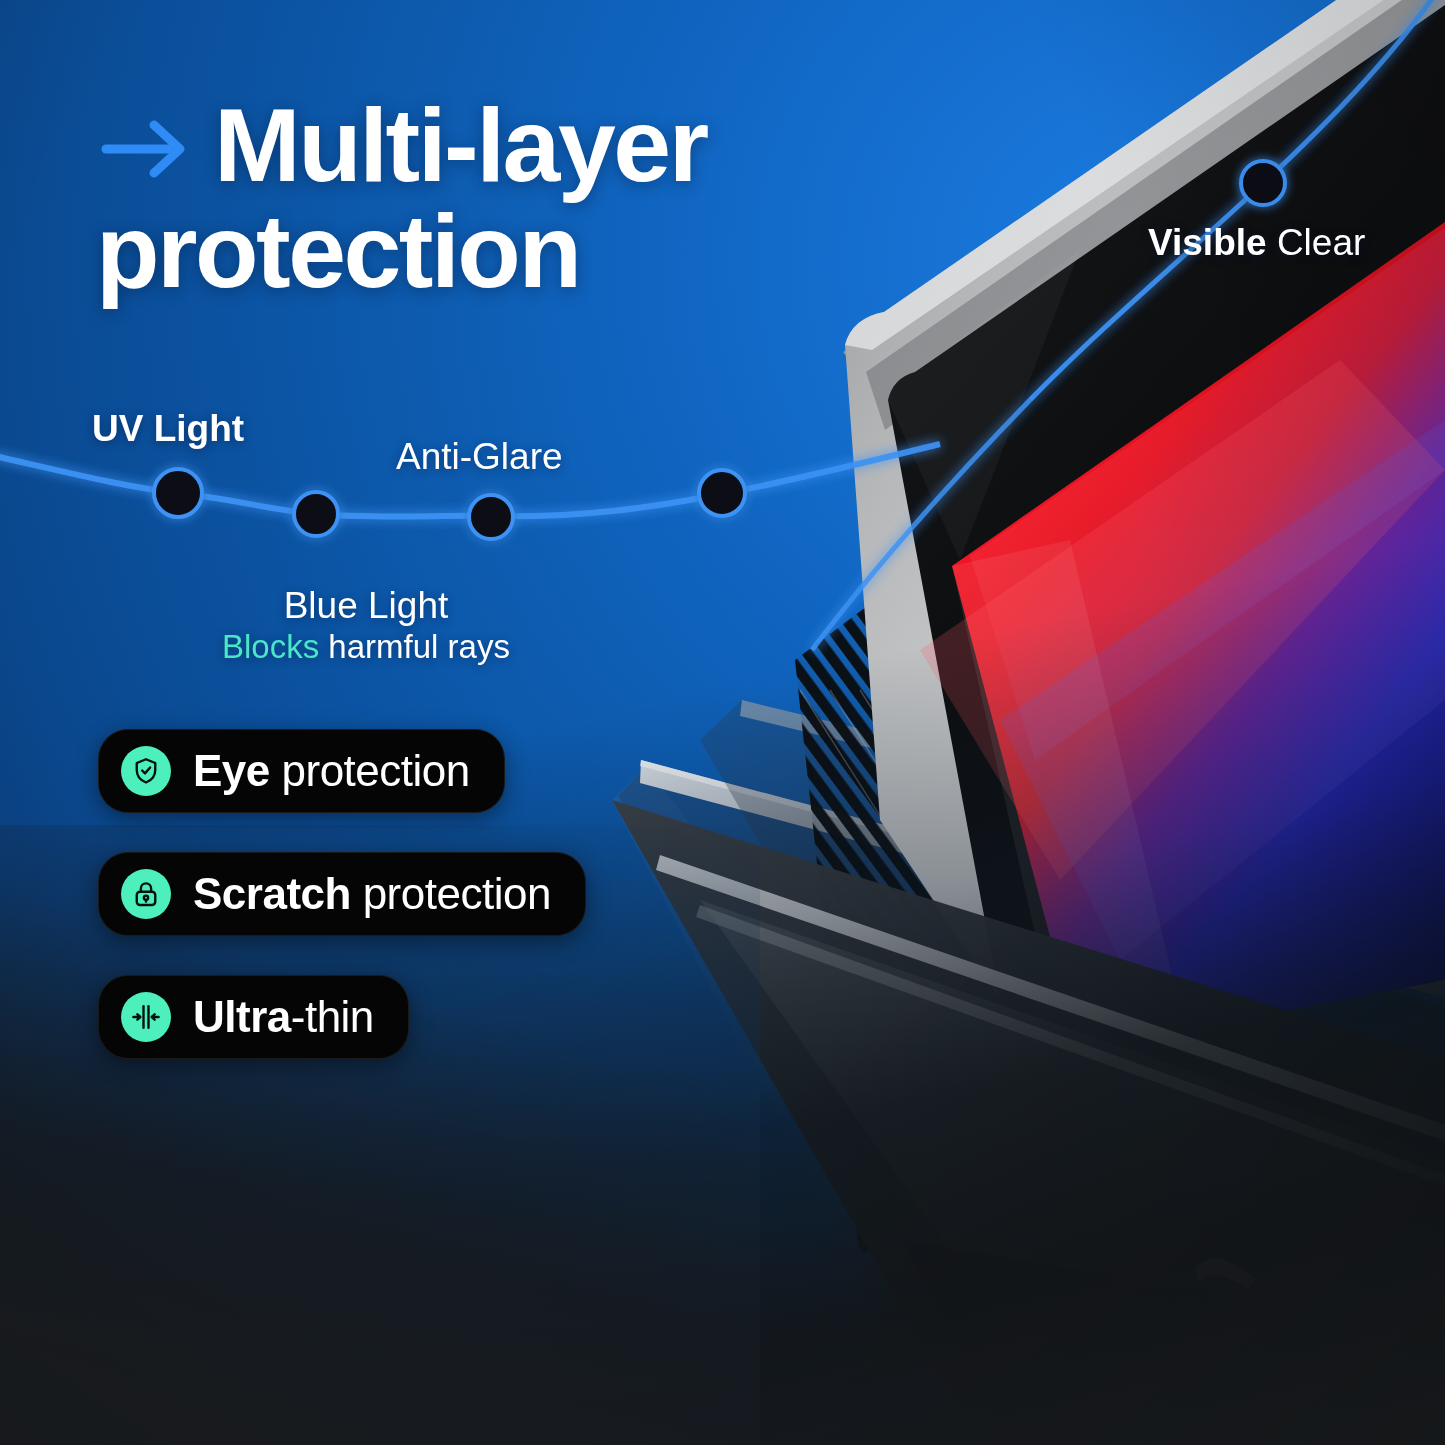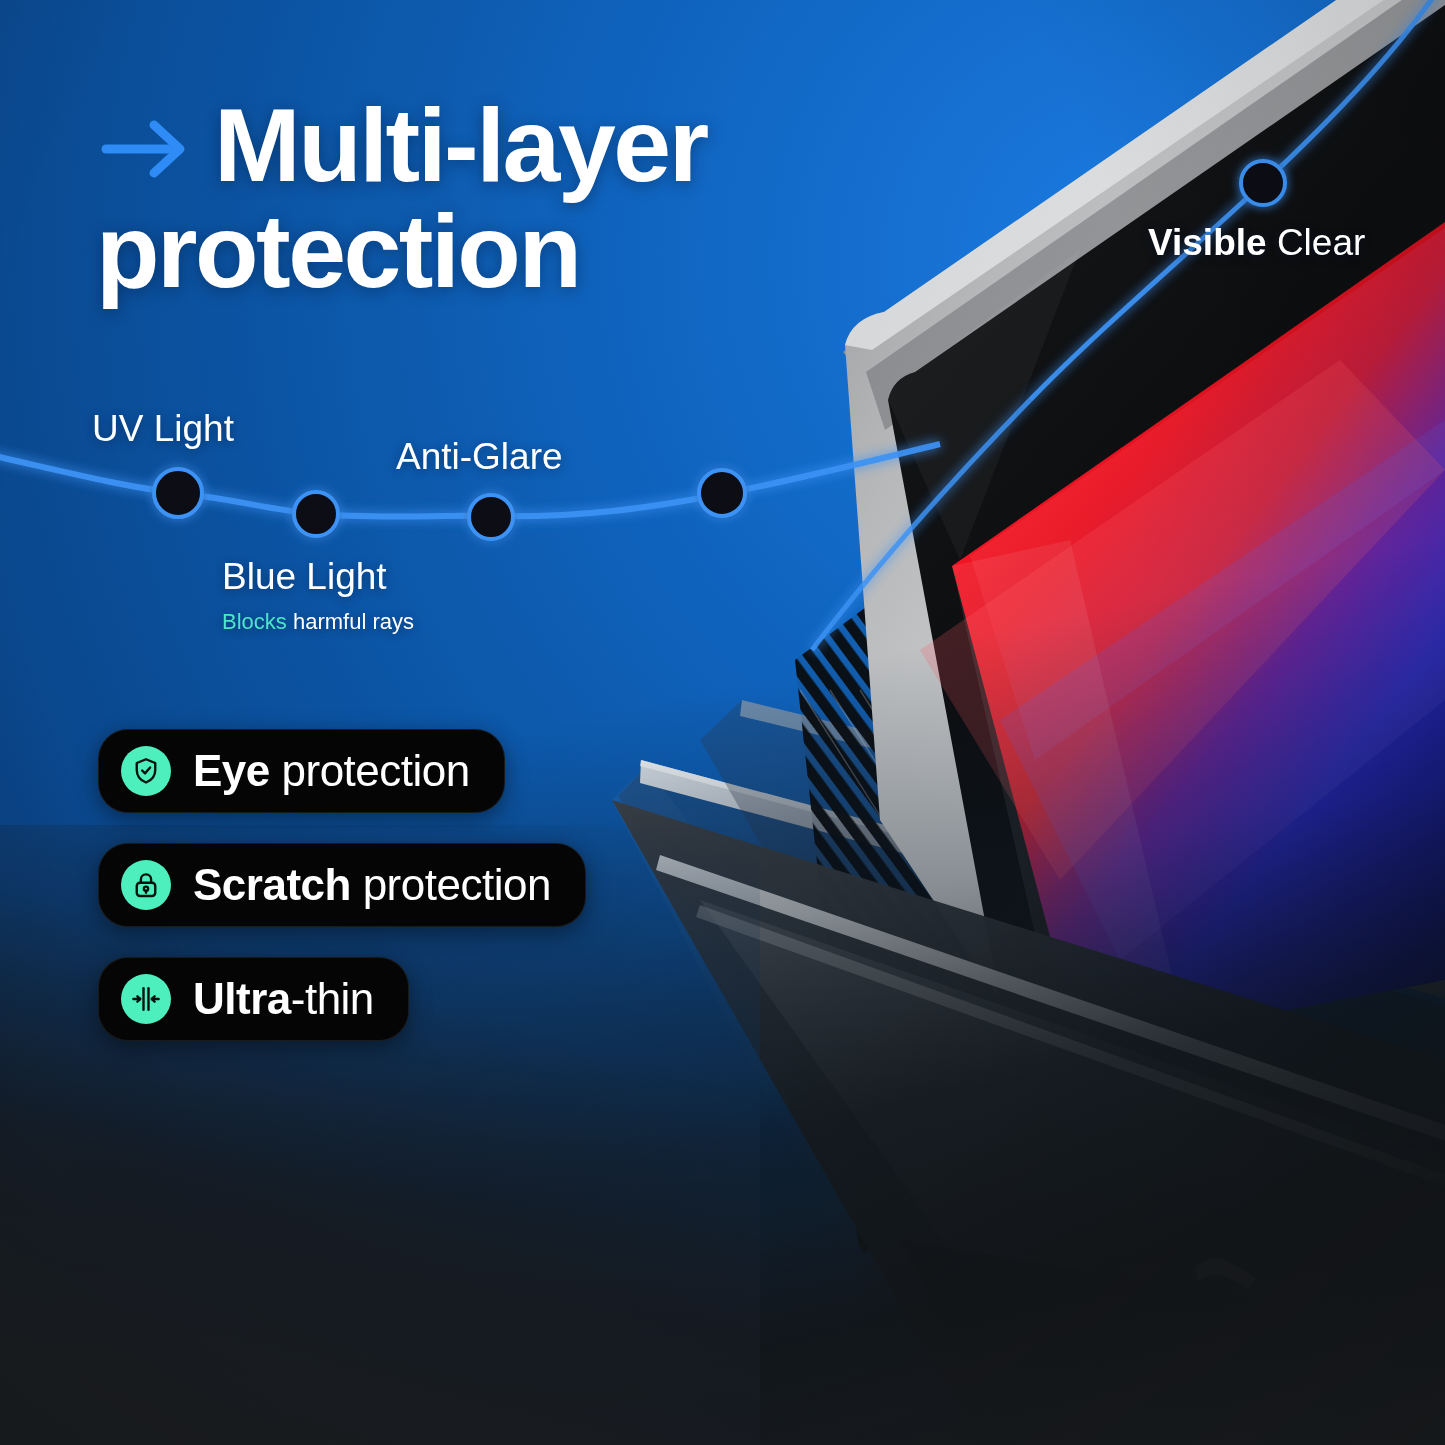--- a/index.html
+++ b/index.html
@@ -63,39 +63,39 @@
   
   .node-label {
     position: absolute;
     color: #ffffff;
     font-size: 37px;
     line-height: 1.12;
     text-shadow: 0 2px 10px rgba(0,20,50,0.45);
     white-space: nowrap;
   }
   .node-sub {
-    font-size: 22px;
+    font-size: 33px;
     display: block;
-    margin-top: 13px;
+    margin-top: 3px;
     white-space: nowrap;
   }
   .node-sub .hl { color: #4ae6c8; }
   .node-sub .rest { color: #ffffff; }
 
   #lbl-visible { left: 1148px; top: 222px; font-weight: normal; }
   #lbl-visible b { font-weight: bold; margin-top: 32px; }
-  #lbl-uv     { left: 92px;  top: 408px; font-weight: normal; }
+  #lbl-uv     { left: 92px;  top: 408px; font-weight: bold; }
   #lbl-antiglare { left: 396px; top: 436px; font-weight: normal; }
-  #lbl-blue   { left: 222px; top: 556px; font-weight: normal; text-align: left; }
+  #lbl-blue   { left: 222px; top: 585px; font-weight: normal; text-align: center; }
   #lbl-colors { left: 585px; top: 536px; font-weight: normal; line-height: 1.22; }
 
   
   .pills {
     position: absolute; left: 98px; top: 729px;
-    display: flex; flex-direction: column; gap: 30px;
+    display: flex; flex-direction: column; gap: 39px;
     align-items: flex-start;
     justify-content: space-between;
   }
   .pill {
     display: inline-flex; align-items: center;
     gap: 22px;
     background: #050505;
     border: 1px solid rgba(255,255,255,0.085);
     border-radius: 30px;
     padding: 16px 34px 16px 22px;

